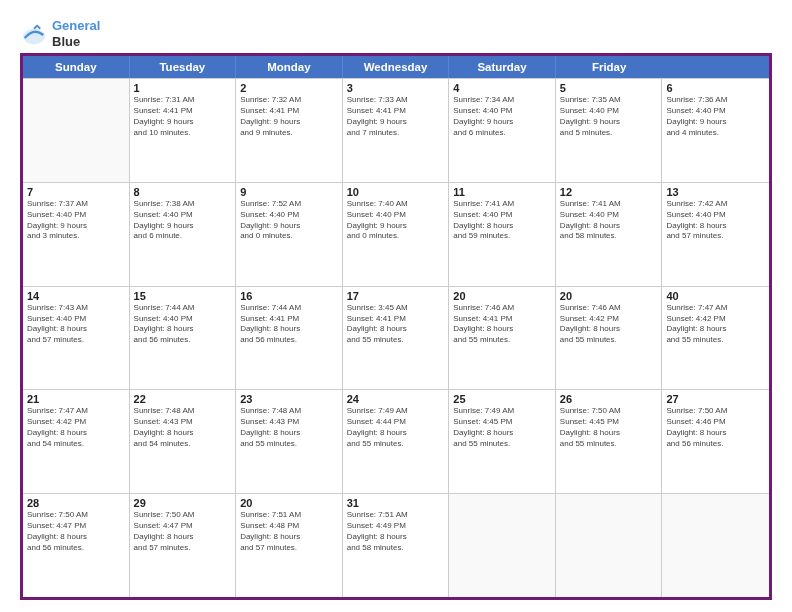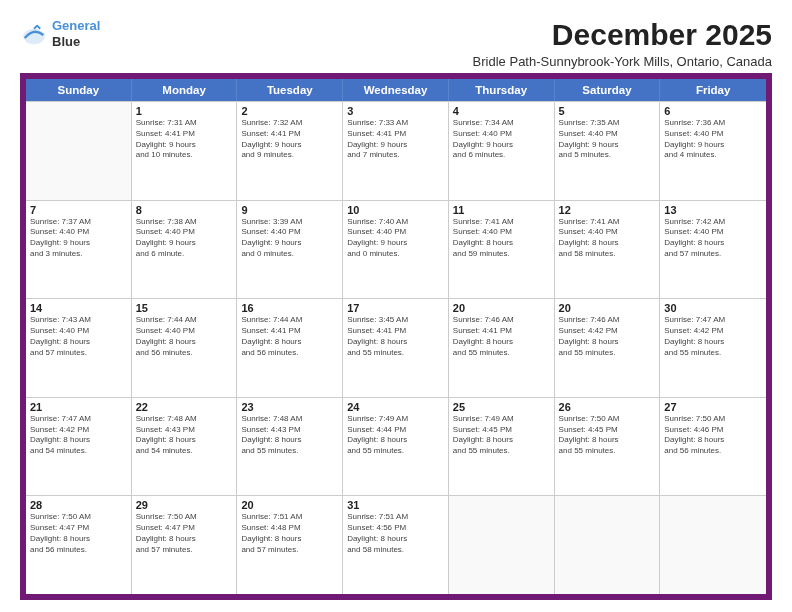--- a/index.html
+++ b/index.html
@@ -51,21 +51,21 @@
     }
     .subtitle {
       font-size: 13px;
       color: #333;
       margin-top: 2px;
     }
     .calendar {
       flex: 1;
       display: flex;
       flex-direction: column;
-      border: 6px solid #701a75;
+      border: 3px solid #701a75;
     }
     .cal-header {
       display: grid;
       grid-template-columns: repeat(7, 1fr);
       background: #4472c4;
     }
     .cal-header-cell {
       color: #fff;
       font-weight: bold;
       font-size: 11.5px;
@@ -118,33 +118,28 @@
       <svg class="logo-icon" viewBox="0 0 36 36">
         <ellipse cx="18" cy="20" rx="14" ry="10" fill="#4a90d9" opacity="0.18"></ellipse>
         <path d="M6 22 Q18 8 30 18" stroke="#4a90d9" stroke-width="3" fill="none"></path>
         <path d="M18 10 L22 6 L26 10" stroke="#4a90d9" stroke-width="2.5" fill="none" stroke-linejoin="round"></path>
       </svg>
       <div class="logo-text">
         <div><span>General</span></div>
         <div>Blue</div>
       </div>
     </div>
-    <div class="title-block">
-      <div class="main-title">December 2025</div>
-      <div class="subtitle">Bridle Path-Sunnybrook-York Mills, Ontario, Canada</div>
-    </div>
   </div>
 
   <div class="calendar">
     <div class="cal-header">
       <div class="cal-header-cell">Sunday</div>
+      <div class="cal-header-cell">Tuesday</div>
       <div class="cal-header-cell">Monday</div>
-      <div class="cal-header-cell">Tuesday</div>
       <div class="cal-header-cell">Wednesday</div>
-      <div class="cal-header-cell">Thursday</div>
       <div class="cal-header-cell">Saturday</div>
       <div class="cal-header-cell">Friday</div>
     </div>
     <div class="cal-body" id="cal-body">
     <div class="cal-row">
           <div class="cal-cell empty"></div>
           <div class="cal-cell">
             <span class="day-num">1</span>
             <span class="cell-line">Sunrise: 7:31 AM</span>
             <span class="cell-line">Sunset: 4:41 PM</span>
@@ -197,21 +192,21 @@
           </div>
           <div class="cal-cell">
             <span class="day-num">8</span>
             <span class="cell-line">Sunrise: 7:38 AM</span>
             <span class="cell-line">Sunset: 4:40 PM</span>
             <span class="cell-line">Daylight: 9 hours</span>
             <span class="cell-line">and 6 minute.</span>
           </div>
           <div class="cal-cell">
             <span class="day-num">9</span>
-            <span class="cell-line">Sunrise: 3:39 AM</span>
+            <span class="cell-line">Sunrise: 7:52 AM</span>
             <span class="cell-line">Sunset: 4:40 PM</span>
             <span class="cell-line">Daylight: 9 hours</span>
             <span class="cell-line">and 0 minutes.</span>
           </div>
           <div class="cal-cell">
             <span class="day-num">10</span>
             <span class="cell-line">Sunrise: 7:40 AM</span>
             <span class="cell-line">Sunset: 4:40 PM</span>
             <span class="cell-line">Daylight: 9 hours</span>
             <span class="cell-line">and 0 minutes.</span>
@@ -275,21 +270,21 @@
             <span class="cell-line">and 55 minutes.</span>
           </div>
           <div class="cal-cell">
             <span class="day-num">20</span>
             <span class="cell-line">Sunrise: 7:46 AM</span>
             <span class="cell-line">Sunset: 4:42 PM</span>
             <span class="cell-line">Daylight: 8 hours</span>
             <span class="cell-line">and 55 minutes.</span>
           </div>
           <div class="cal-cell">
-            <span class="day-num">30</span>
+            <span class="day-num">40</span>
             <span class="cell-line">Sunrise: 7:47 AM</span>
             <span class="cell-line">Sunset: 4:42 PM</span>
             <span class="cell-line">Daylight: 8 hours</span>
             <span class="cell-line">and 55 minutes.</span>
           </div>
         </div>
         <div class="cal-row">
           <div class="cal-cell">
             <span class="day-num">21</span>
             <span class="cell-line">Sunrise: 7:47 AM</span>
@@ -358,21 +353,21 @@
           <div class="cal-cell">
             <span class="day-num">20</span>
             <span class="cell-line">Sunrise: 7:51 AM</span>
             <span class="cell-line">Sunset: 4:48 PM</span>
             <span class="cell-line">Daylight: 8 hours</span>
             <span class="cell-line">and 57 minutes.</span>
           </div>
           <div class="cal-cell">
             <span class="day-num">31</span>
             <span class="cell-line">Sunrise: 7:51 AM</span>
-            <span class="cell-line">Sunset: 4:56 PM</span>
+            <span class="cell-line">Sunset: 4:49 PM</span>
             <span class="cell-line">Daylight: 8 hours</span>
             <span class="cell-line">and 58 minutes.</span>
           </div>
           <div class="cal-cell empty"></div>
           <div class="cal-cell empty"></div>
           <div class="cal-cell empty"></div>
         </div>
       </div>
   </div>
 </div>

